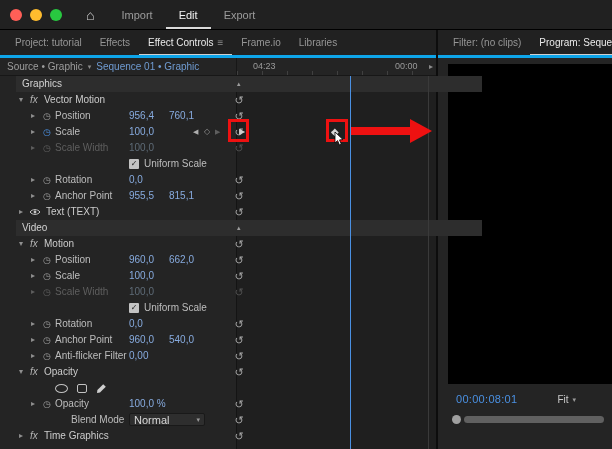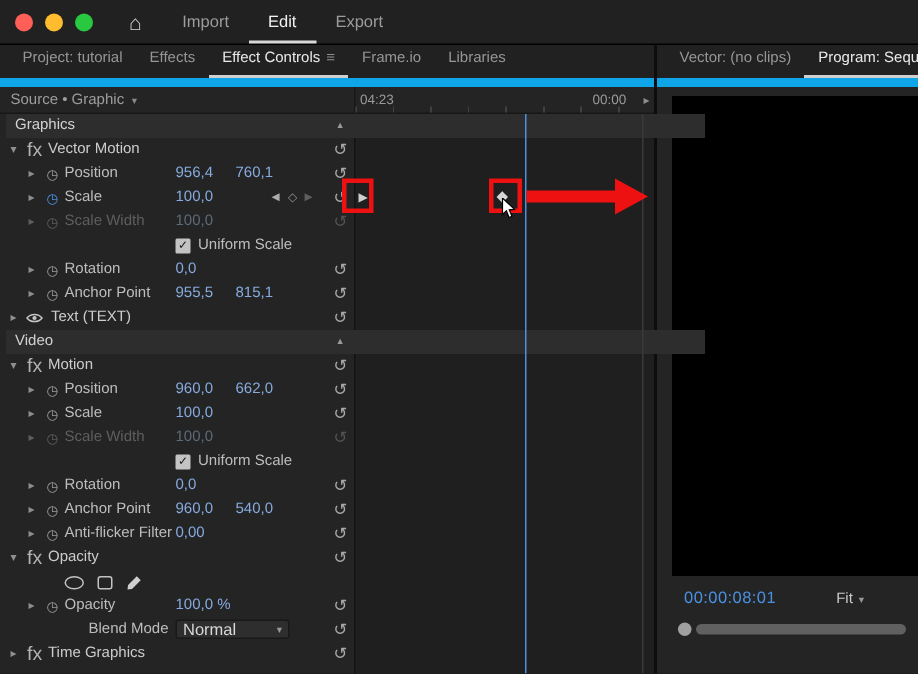--- a/index.html
+++ b/index.html
@@ -10,45 +10,45 @@
 .light{width:12px;height:12px;border-radius:50%}
 .l-red{background:#ff5f57}.l-yellow{background:#febc2e}.l-green{background:#28c840}
 .home{margin-left:24px;font-size:14px;color:#d2d2d2;line-height:30px}
 .menu{display:flex;margin-left:14px;height:28px}
 .menu-item{padding:0 13px;line-height:29px;font-size:11px;color:#9c9c9c}
 .menu-item.active{color:#f2f2f2;box-shadow:inset 0 -2px 0 #d9d9d9}
 .content{display:flex;height:419px}
 .left-panel{width:436px;display:flex;flex-direction:column;background:#242424}
 .panel-divider{width:2px;background:#0d0d0d}
 .right-panel{flex:1;display:flex;flex-direction:column;background:#242424;overflow:hidden}
-.tabstrip{height:28px;background:#212121;border-bottom:6px solid #0ea5e9;display:flex;align-items:flex-end;padding-left:6px;white-space:nowrap;overflow:hidden}
+.tabstrip{height:28px;background:#212121;border-bottom:3px solid #0ea5e9;display:flex;align-items:center;padding-left:6px;white-space:nowrap;overflow:hidden}
 .tab{padding:0 9px;line-height:26px;font-size:10px;color:#969696;display:flex;align-items:center;gap:4px}
 .tab.active{color:#eaeaea;box-shadow:inset 0 -2px 0 #cfcfcf}
 .pmenu{font-size:10px;color:#8d8d8d}
 .ec-panel{position:relative;flex:1}
 .ec-header{position:absolute;left:0;top:0;width:100%;height:18px;background:#242424;border-bottom:1px solid #171717;display:flex;z-index:6}
 .ec-header-left{width:236px;display:flex;align-items:center;padding-left:7px}
 .src-label{font-size:10px;color:#9d9d9d}
 .hdr-caret{font-size:7px;color:#8a8a8a;margin:0 5px}
 .seq-label{font-size:10px;color:#6f9bd1}
 .ec-ruler{position:relative;flex:1;border-left:1px solid #171717}
 .ec-ruler::after{content:"";position:absolute;left:0;right:0;bottom:0;height:4px;background:repeating-linear-gradient(to right,#404040 0 1px,transparent 1px 25px)}
 .tc{position:absolute;top:3px;font-size:9px;color:#9a9a9a}
-.tc-left{left:3px}
+.tc-left{left:16px}
 .tc-right{left:158px}
 .hdr-toggle{position:absolute;right:3px;top:4px;font-size:8px;color:#8d8d8d}
 .timeline-bg{position:absolute;left:236px;top:18px;bottom:0;right:0;background:#1f1f1f;border-left:1px solid #141414}
-.rows{position:absolute;left:4px;top:18px;width:466px}
+.rows{position:absolute;left:16px;top:18px;width:466px}
 .row{position:relative;height:16px;font-size:10px}
 .row.section{background:#2d2d2d}
 .sec-label{position:absolute;left:6px;line-height:16px;color:#d2d2d2}
 .caret-up{position:absolute;left:221px;line-height:16px;font-size:7px;color:#9c9c9c}
 .twirl{position:absolute;left:3px;font-size:8px;color:#8f8f8f;line-height:16px}
 .twirl2{position:absolute;left:15px;font-size:8px;color:#8f8f8f;line-height:16px}
-.fxb{position:absolute;left:14px;font-size:13px;color:#b2b2b2;line-height:16px}
+.fxb{position:absolute;left:14px;font-style:italic;font-size:10px;color:#b2b2b2;line-height:16px}
 .elabel{position:absolute;left:28px;line-height:16px;color:#ccc}
 .sw{position:absolute;left:27px;font-size:9px;color:#9b9b9b;line-height:16px}
 .sw.on{color:#4a90e2}
 .plabel{position:absolute;left:39px;line-height:16px;color:#bdbdbd;white-space:nowrap}
 .val{position:absolute;line-height:16px;color:#87abdf}
 .v1{left:113px}.v2{left:153px}
 .reset{position:absolute;left:215px;width:16px;text-align:center;font-size:11px;color:#a9a9a9;line-height:16px}
 .row.disabled .plabel,.row.disabled .twirl2,.row.disabled .sw{color:#5e5e5e}
 .row.disabled .val{color:#5e6b77}
 .row.disabled .reset{color:#525252}
@@ -127,20 +127,21 @@
       <div class="tab">
           <span>Libraries</span>
         </div>
     </div>
 
     <div class="ec-panel">
       <div class="ec-header">
         <div class="ec-header-left">
           <span class="src-label">Source • Graphic</span>
           <span class="hdr-caret">▾</span>
+          <span class="seq-label">Sequence 01 • Graphic</span>
         </div>
         <div class="ec-ruler">
           <span class="tc tc-left">04:23</span>
           <span class="tc tc-right">00:00</span>
           <span class="hdr-toggle">▸</span>
         </div>
       </div>
 
       <div class="timeline-bg"></div>
 
@@ -339,21 +340,21 @@
           <path d="M1 0 L1 11 L3.6 8.6 L5.4 13 L7.3 12.2 L5.5 7.9 L9 7.6 Z" fill="#ffffff" stroke="#000000" stroke-width="0.8"></path>
         </svg>
     </div>
   </div>
 
   <div class="panel-divider"></div>
 
   <div class="right-panel">
     <div class="tabstrip">
       <div class="tab">
-          <span>Vector: (no clips)</span>
+          <span>Filter: (no clips)</span>
         </div>
       <div class="tab active">
           <span>Program: Sequence</span>
         </div>
     </div>
     <div class="monitor"></div>
     <div class="transport">
       <span class="prog-tc">00:00:08:01</span>
       <span class="fit-dd">
         <span>Fit</span>

